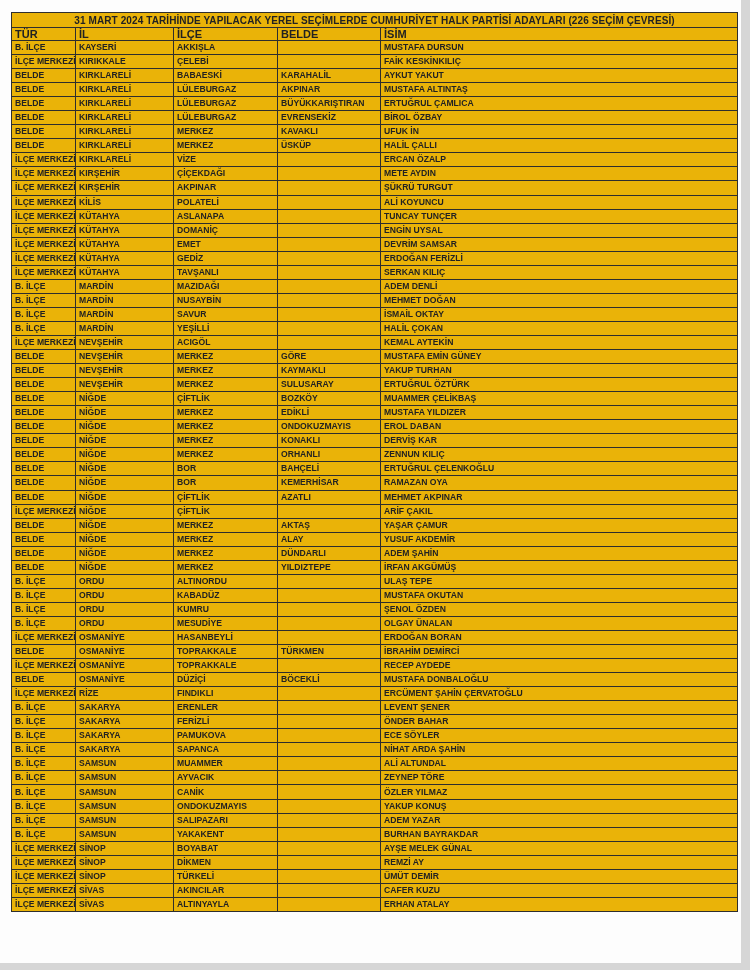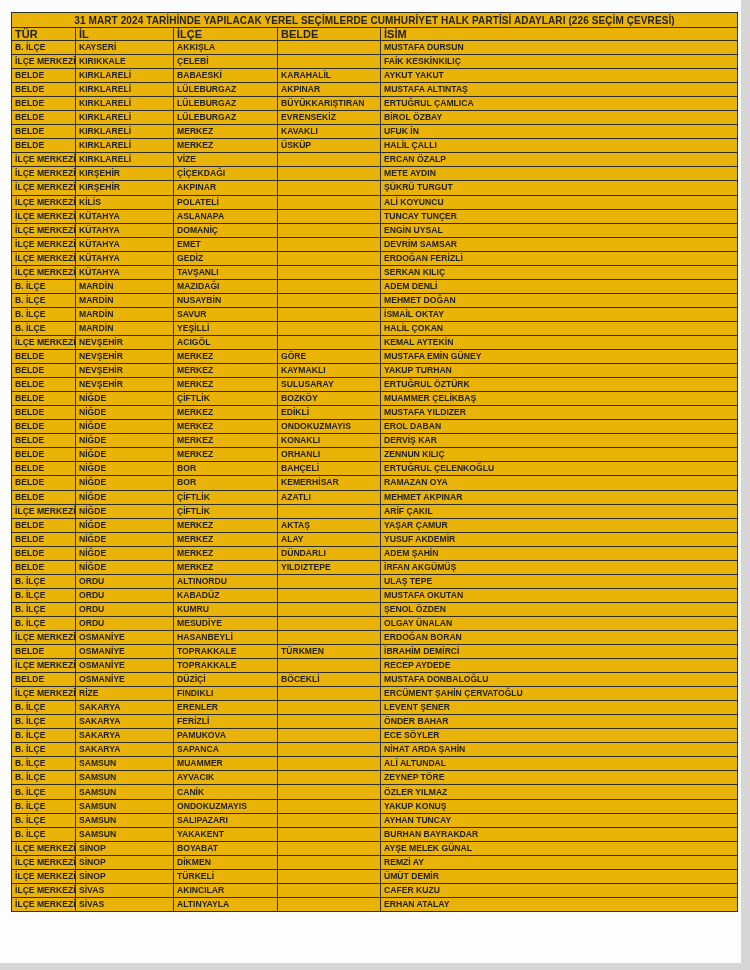--- a/index.html
+++ b/index.html
@@ -463,21 +463,21 @@
           <td>SAMSUN</td>
           <td>ONDOKUZMAYIS</td>
           <td></td>
           <td>YAKUP KONUŞ</td>
         </tr>
         <tr>
           <td>B. İLÇE</td>
           <td>SAMSUN</td>
           <td>SALIPAZARI</td>
           <td></td>
-          <td>AYHAN TUNCAY</td>
+          <td>ADEM YAZAR</td>
         </tr>
         <tr>
           <td>B. İLÇE</td>
           <td>SAMSUN</td>
           <td>YAKAKENT</td>
           <td></td>
           <td>BURHAN BAYRAKDAR</td>
         </tr>
         <tr>
           <td>İLÇE MERKEZİ</td>

